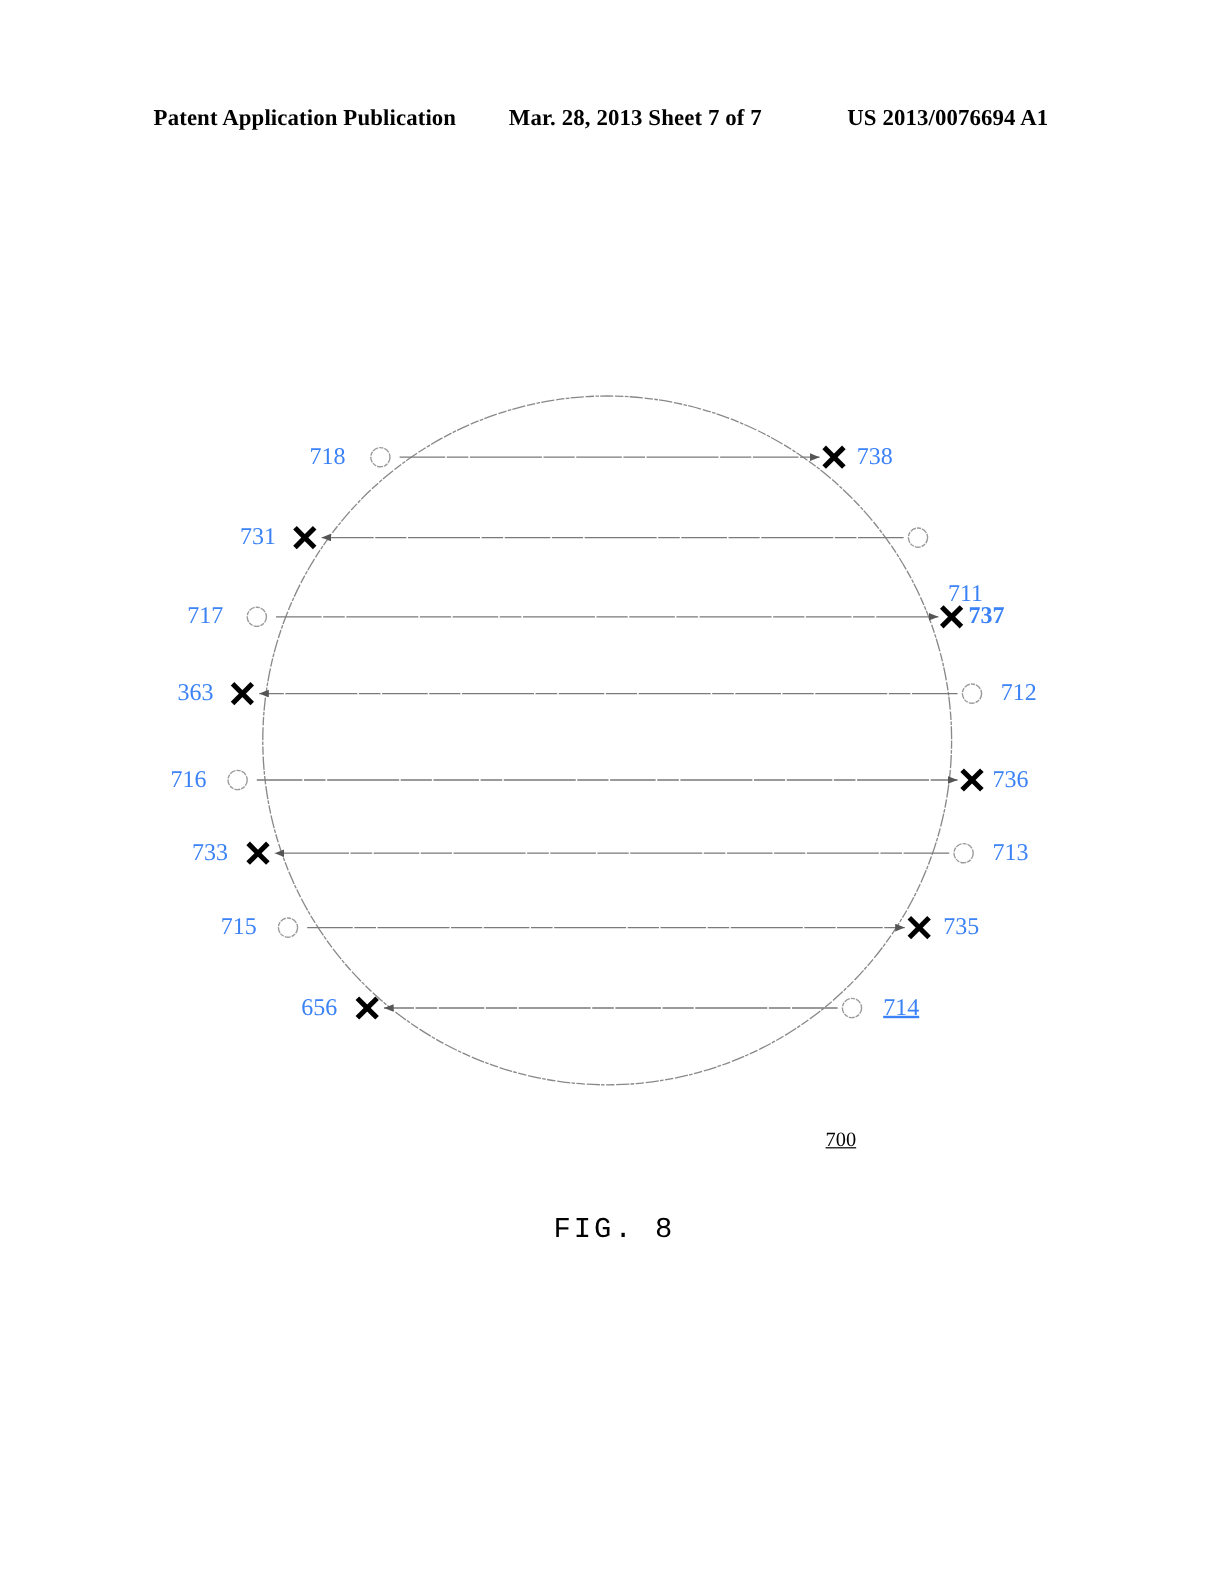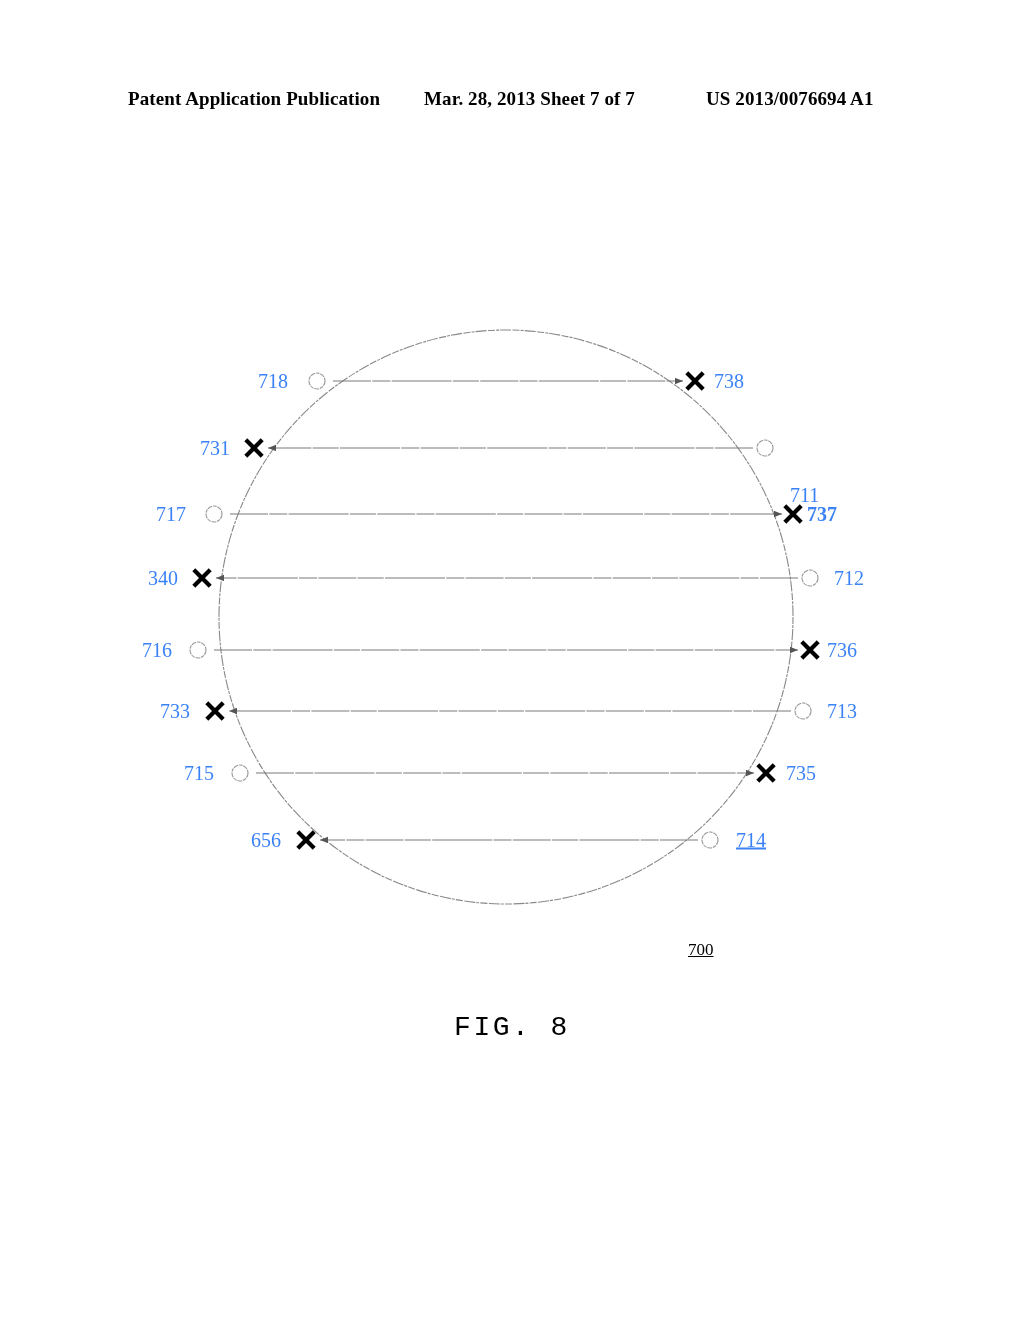--- a/index.html
+++ b/index.html
@@ -87,21 +87,21 @@
   }
 
   
   .fig-caption {
     position: absolute;
     left: 0;
     top: 1012px;
     width: 1024px;
     text-align: center;
     font-family: "Liberation Mono", monospace;
-    font-size: 28px;
+    font-size: 24px;
     letter-spacing: 2.5px;
     white-space: nowrap;
   }
 </style>
 </head>
 <body>
 
 <div class="header">
   <span class="h-left">Patent Application Publication</span>
   <span class="h-mid">Mar. 28, 2013  Sheet 7 of 7</span>
@@ -172,21 +172,21 @@
   </svg>
 
   <div id="labels-layer">
       <div class="ref-label right-align" style="left: 288px; top: 381px;">718</div>
       <div class="ref-label" style="left: 714px; top: 381px;">738</div>
       <div class="ref-label" style="left: 790px; top: 448px; margin-top: 47px;">711</div>
       <div class="ref-label right-align" style="left: 230px; top: 448px;">731</div>
       <div class="ref-label right-align" style="left: 186px; top: 514px;">717</div>
       <div class="ref-label" style="left: 807px; top: 514px; font-weight: bold;">737</div>
       <div class="ref-label" style="left: 834px; top: 578px;">712</div>
-      <div class="ref-label right-align" style="left: 178px; top: 578px;">340</div>
+      <div class="ref-label right-align" style="left: 178px; top: 578px;">363</div>
       <div class="ref-label right-align" style="left: 172px; top: 650px; font-family: Liberation Serif, serif;">716</div>
       <div class="ref-label" style="left: 827px; top: 650px;">736</div>
       <div class="ref-label" style="left: 827px; top: 711px;">713</div>
       <div class="ref-label right-align" style="left: 190px; top: 711px;">733</div>
       <div class="ref-label right-align" style="left: 214px; top: 773px;">715</div>
       <div class="ref-label" style="left: 786px; top: 773px;">735</div>
       <div class="ref-label" style="left: 736px; top: 840px; text-decoration: underline;">714</div>
       <div class="ref-label right-align" style="left: 281px; top: 840px;">656</div>
     </div>
 

